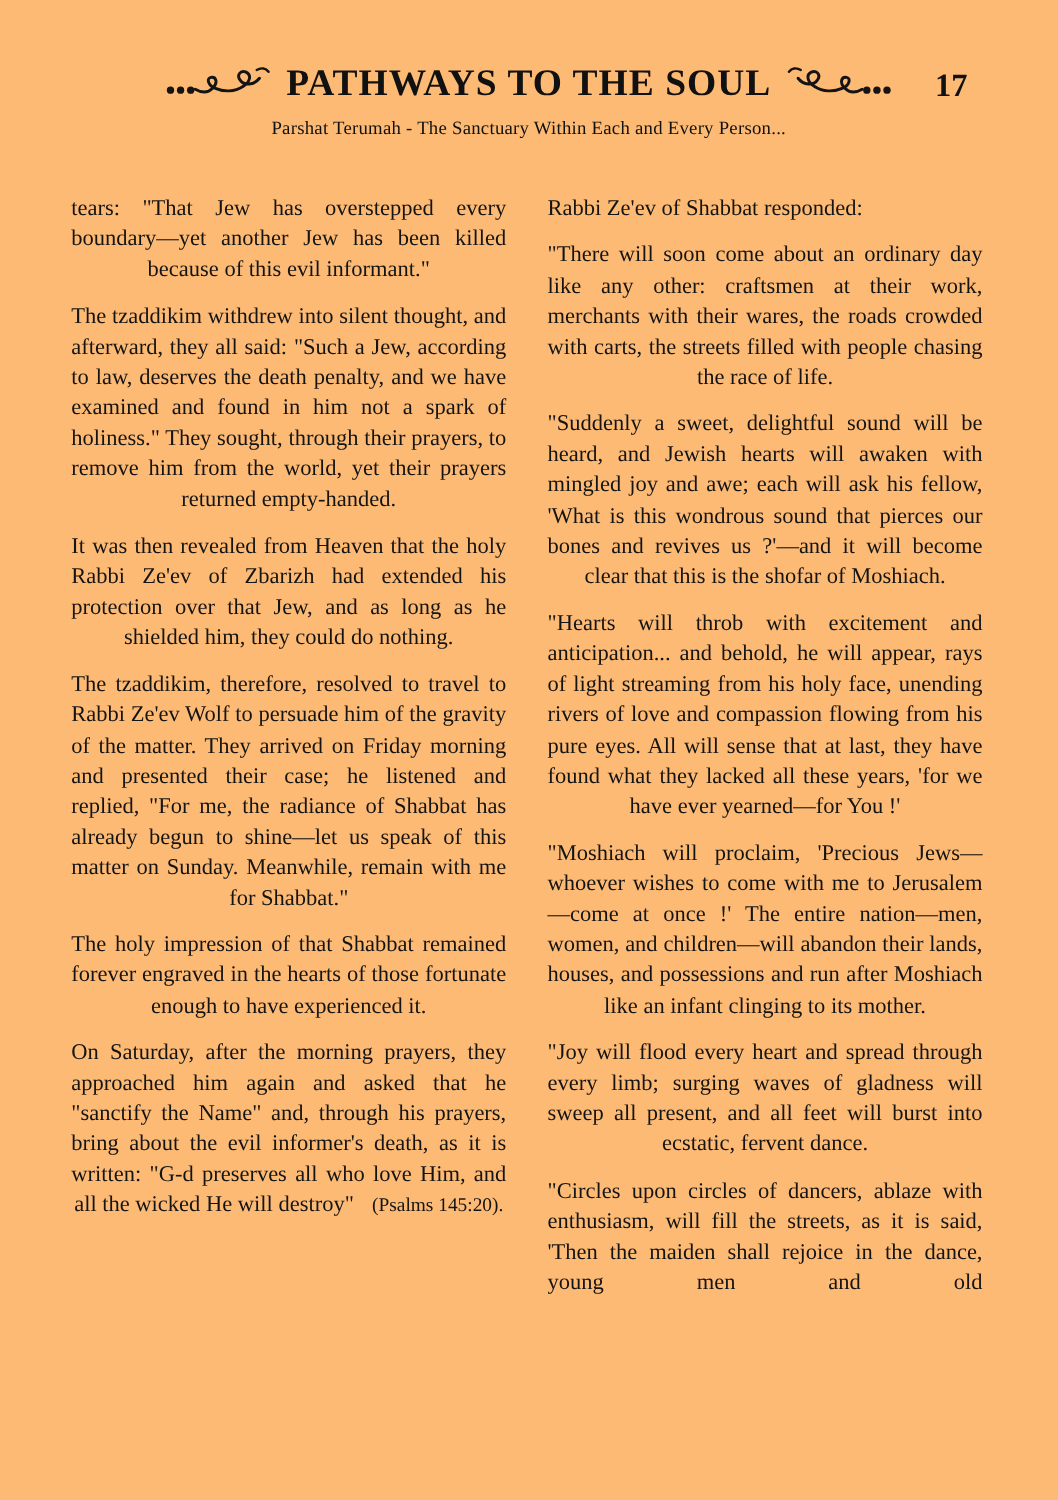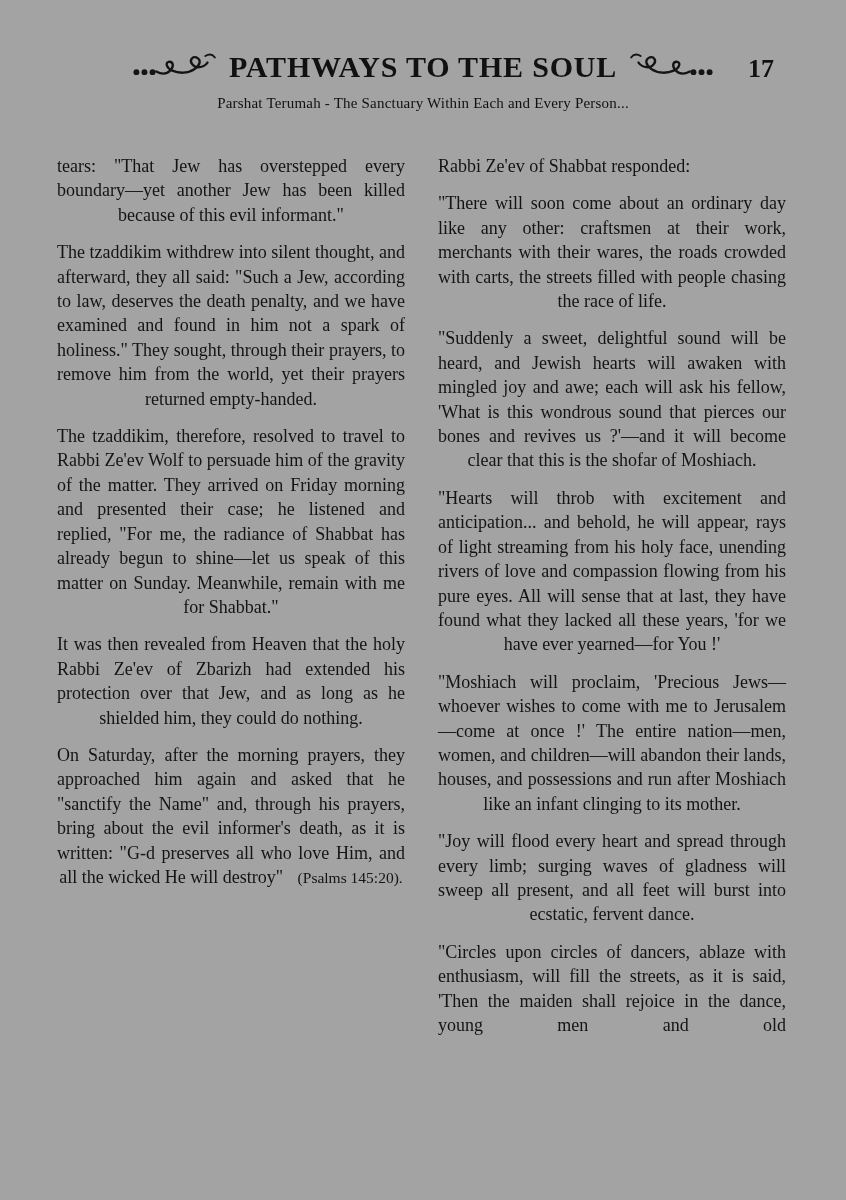--- a/index.html
+++ b/index.html
@@ -1,20 +1,20 @@
 <!DOCTYPE html>
 <html><head>
 <meta charset="utf-8">
 <style>
   html,body { margin:0; padding:0; background:#e8e8e8; }
   .page {
     position:relative;
     width:846px; height:1200px;
     margin:0 auto;
-    background:#a3a3a3;
+    background:#fdba74;
     color:#141414;
     font-family:"Liberation Serif", serif;
     overflow:hidden;
   }
   header { padding-top:46px; text-align:center; }
   .title-row {
     display:flex; align-items:center; justify-content:center;
     gap:9px; height:42px;
   }
   .page-title {
@@ -76,22 +76,23 @@
       </svg>
     </div>
     <div class="page-number">17</div>
     <h2 class="page-subtitle">Parshat Terumah - The Sanctuary Within Each and Every Person...</h2>
   </header>
 
   <main class="columns">
     <section class="col" id="col-left">
         <p class="para last-center"><span>tears: "That Jew has overstepped every boundary—yet another Jew has been killed because of this evil informant."</span></p>
         <p class="para last-center"><span>The tzaddikim withdrew into silent thought, and afterward, they all said: "Such a Jew, according to law, deserves the death penalty, and we have examined and found in him not a spark of holiness." They sought, through their prayers, to remove him from the world, yet their prayers returned empty-handed.</span></p>
+        <p class="para last-center"><span>It was then revealed from Heaven that the holy Rabbi Ze'ev of Zbarizh had extended his protection over that Jew, and as long as he shielded him, they could do nothing.</span></p>
         <p class="para last-center"><span>The tzaddikim, therefore, resolved to travel to Rabbi Ze'ev Wolf to persuade him of the gravity of the matter. They arrived on Friday morning and presented their case; he listened and replied, "For me, the radiance of Shabbat has already begun to shine—let us speak of this matter on Sunday. Meanwhile, remain with me for Shabbat."</span></p>
-        <p class="para last-center"><span>It was then revealed from Heaven that the holy Rabbi Ze'ev of Zbarizh had extended his protection over that Jew, and as long as he shielded him, they could do nothing.</span></p>
+        <p class="para last-center"><span>The holy impression of that Shabbat remained forever engraved in the hearts of those fortunate enough to have experienced it.</span></p>
         <p class="para last-center"><span>On Saturday, after the morning prayers, they approached him again and asked that he "sanctify the Name" and, through his prayers, bring about the evil informer's death, as it is written: "G-d preserves all who love Him, and all the wicked He will destroy" </span><span class="cite">(Psalms 145:20).</span></p>
       </section>
     <section class="col" id="col-right">
         <p class="para last-left"><span>Rabbi Ze'ev of Shabbat responded:</span></p>
         <p class="para last-center"><span>"There will soon come about an ordinary day like any other: craftsmen at their work, merchants with their wares, the roads crowded with carts, the streets filled with people chasing the race of life.</span></p>
         <p class="para last-center"><span>"Suddenly a sweet, delightful sound will be heard, and Jewish hearts will awaken with mingled joy and awe; each will ask his fellow, 'What is this wondrous sound that pierces our bones and revives us ?'—and it will become clear that this is the shofar of Moshiach.</span></p>
         <p class="para last-center"><span>"Hearts will throb with excitement and anticipation... and behold, he will appear, rays of light streaming from his holy face, unending rivers of love and compassion flowing from his pure eyes. All will sense that at last, they have found what they lacked all these years, 'for we have ever yearned—for You !'</span></p>
         <p class="para last-center"><span>"Moshiach will proclaim, 'Precious Jews—whoever wishes to come with me to Jerusalem—come at once !' The entire nation—men, women, and children—will abandon their lands, houses, and possessions and run after Moshiach like an infant clinging to its mother.</span></p>
         <p class="para last-center"><span>"Joy will flood every heart and spread through every limb; surging waves of gladness will sweep all present, and all feet will burst into ecstatic, fervent dance.</span></p>
         <p class="para last-justify"><span>"Circles upon circles of dancers, ablaze with enthusiasm, will fill the streets, as it is said, 'Then the maiden shall rejoice in the dance, young men and old</span></p>

